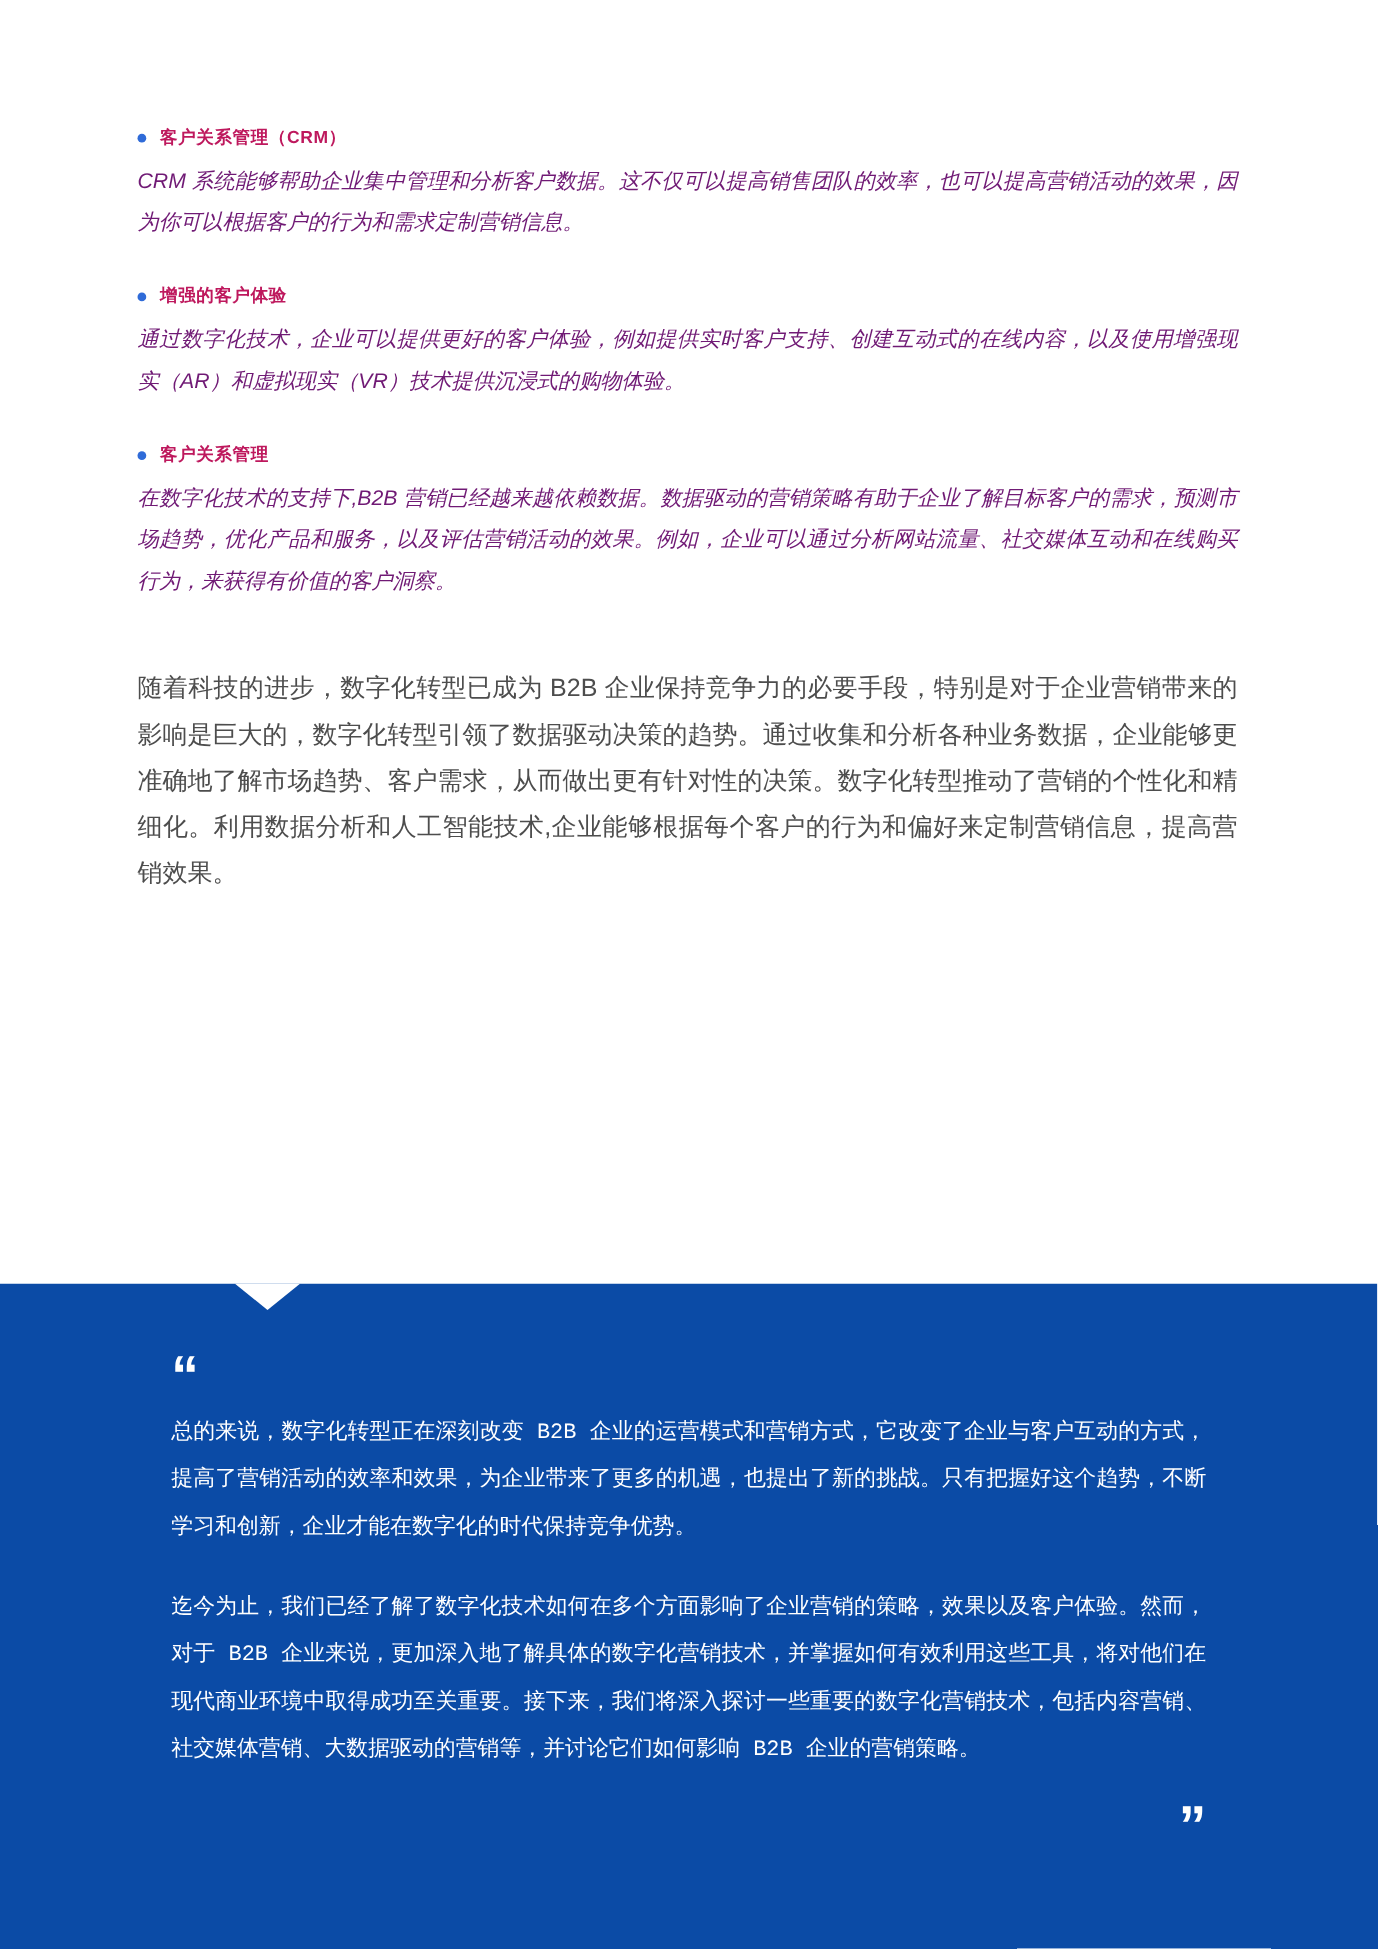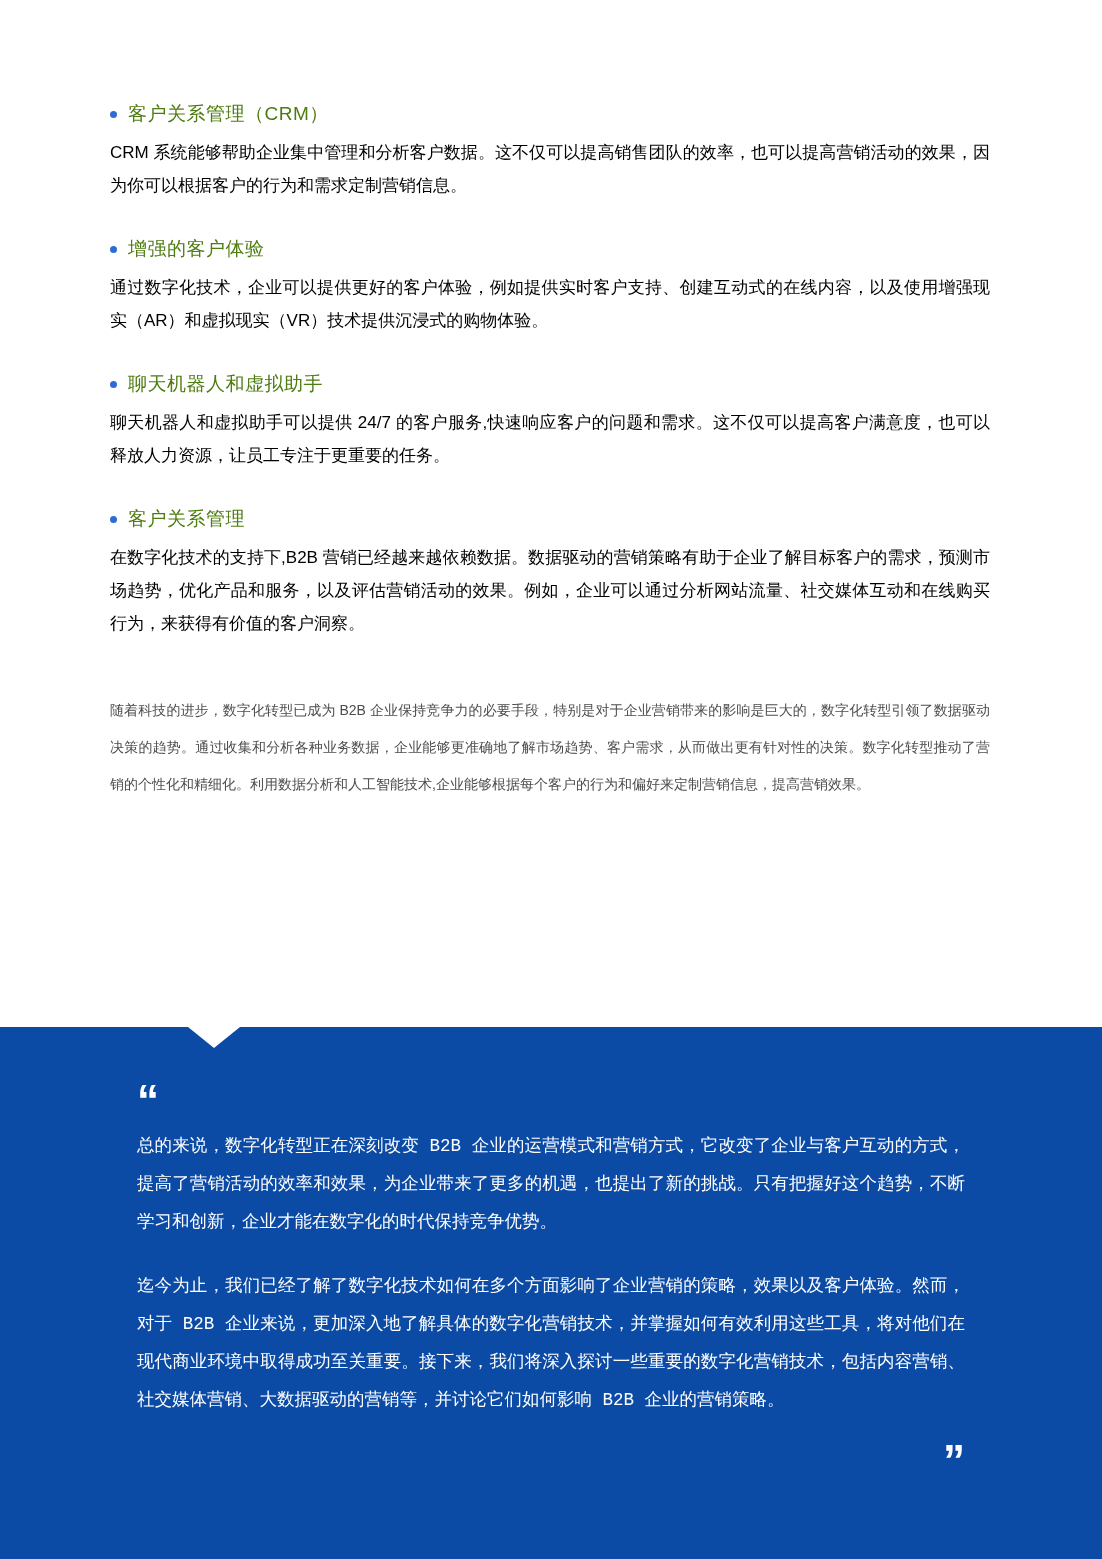--- a/index.html
+++ b/index.html
@@ -32,35 +32,36 @@
   }
   .bullet {
     width: 7px;
     height: 7px;
     border-radius: 50%;
     background: #2f6bd8;
     flex: 0 0 auto;
   }
   .section-title {
     margin: 0;
-    font-size: 19px;
-    font-weight: normal;
-    color: #4d7c0f;
+    font-size: 14px;
+    font-weight: bold;
+    color: #be185d;
     letter-spacing: 0.5px;
   }
   .section-body {
     margin: 0 0 34px 0;
     font-size: 17px;
     line-height: 33px;
-    color: #000000;
+    color: #701a75;
     text-align: justify;
+    font-style: italic;
   }
   .para {
     margin: 0 0 36px 0;
-    font-size: 14px;
+    font-size: 20px;
     line-height: 37px;
     color: #4d4d4d;
     text-align: justify;
   }
   .para-group { margin-top: 52px; }
   .quote-block {
     position: absolute;
     top: 1027px;
     left: 0;
     right: 0;
@@ -121,27 +122,20 @@
     </div>
 
     <div class="section">
       <div class="section-header">
         <span class="bullet"></span>
         <h3 class="section-title">增强的客户体验</h3>
       </div>
       <p class="section-body">通过数字化技术，企业可以提供更好的客户体验，例如提供实时客户支持、创建互动式的在线内容，以及使用增强现实（AR）和虚拟现实（VR）技术提供沉浸式的购物体验。</p>
     </div>
 
-    <div class="section">
-      <div class="section-header">
-        <span class="bullet"></span>
-        <h3 class="section-title">聊天机器人和虚拟助手</h3>
-      </div>
-      <p class="section-body">聊天机器人和虚拟助手可以提供 24/7 的客户服务,快速响应客户的问题和需求。这不仅可以提高客户满意度，也可以释放人力资源，让员工专注于更重要的任务。</p>
-    </div>
 
     <div class="section">
       <div class="section-header">
         <span class="bullet"></span>
         <h3 class="section-title">客户关系管理</h3>
       </div>
       <p class="section-body">在数字化技术的支持下,B2B 营销已经越来越依赖数据。数据驱动的营销策略有助于企业了解目标客户的需求，预测市场趋势，优化产品和服务，以及评估营销活动的效果。例如，企业可以通过分析网站流量、社交媒体互动和在线购买行为，来获得有价值的客户洞察。</p>
     </div>
 
     <div class="para-group">

